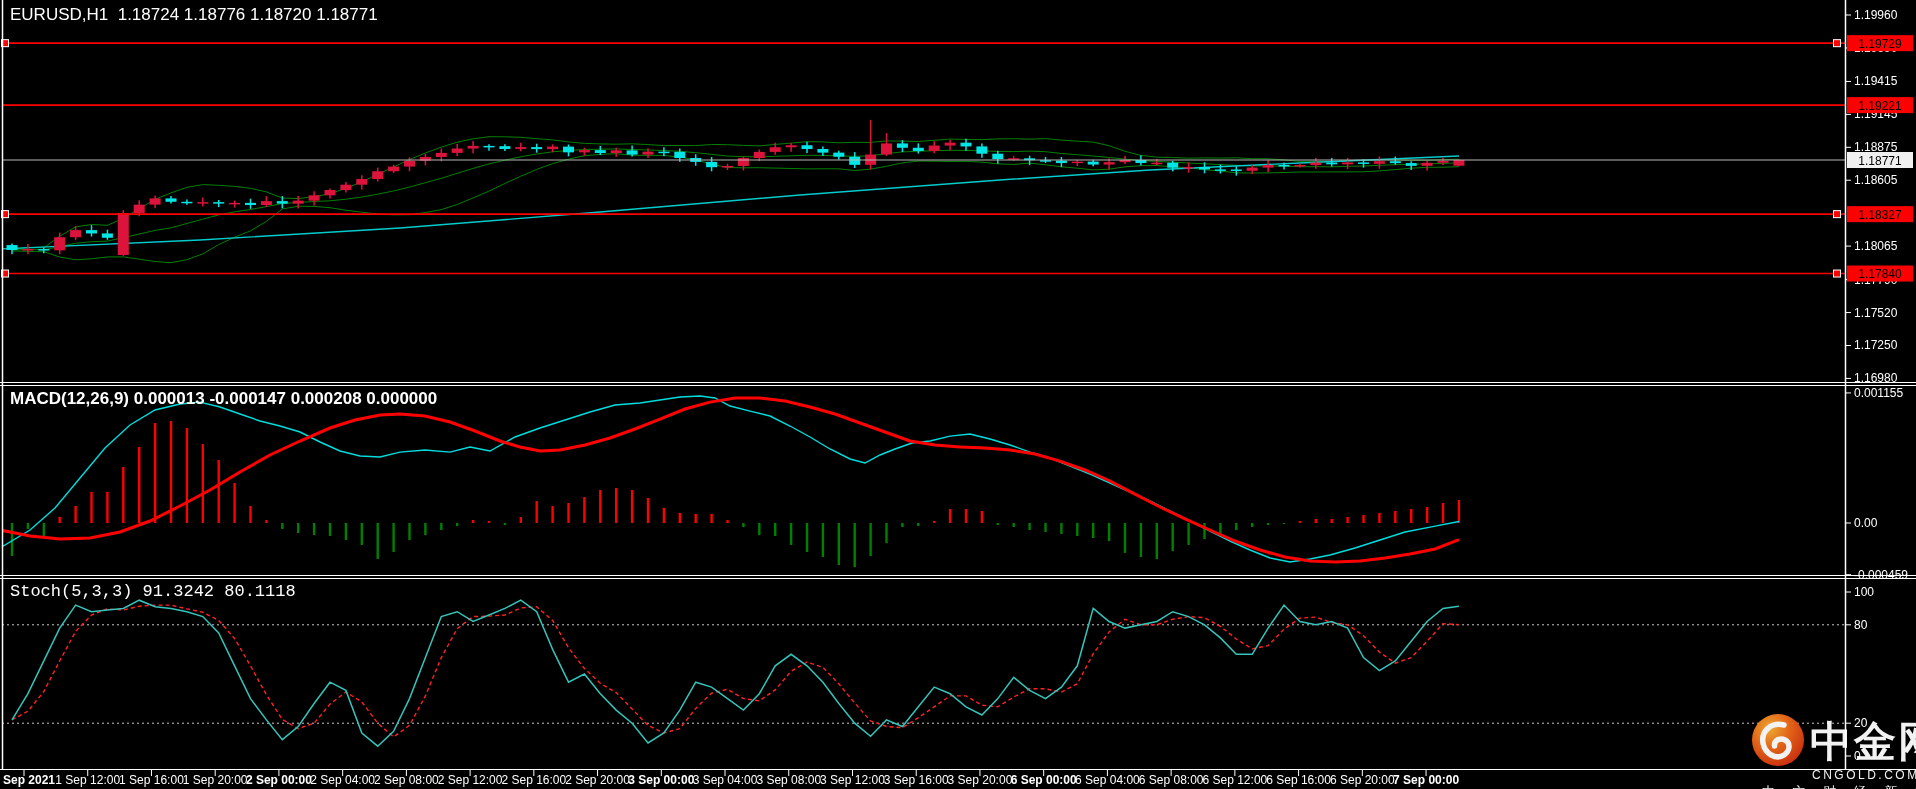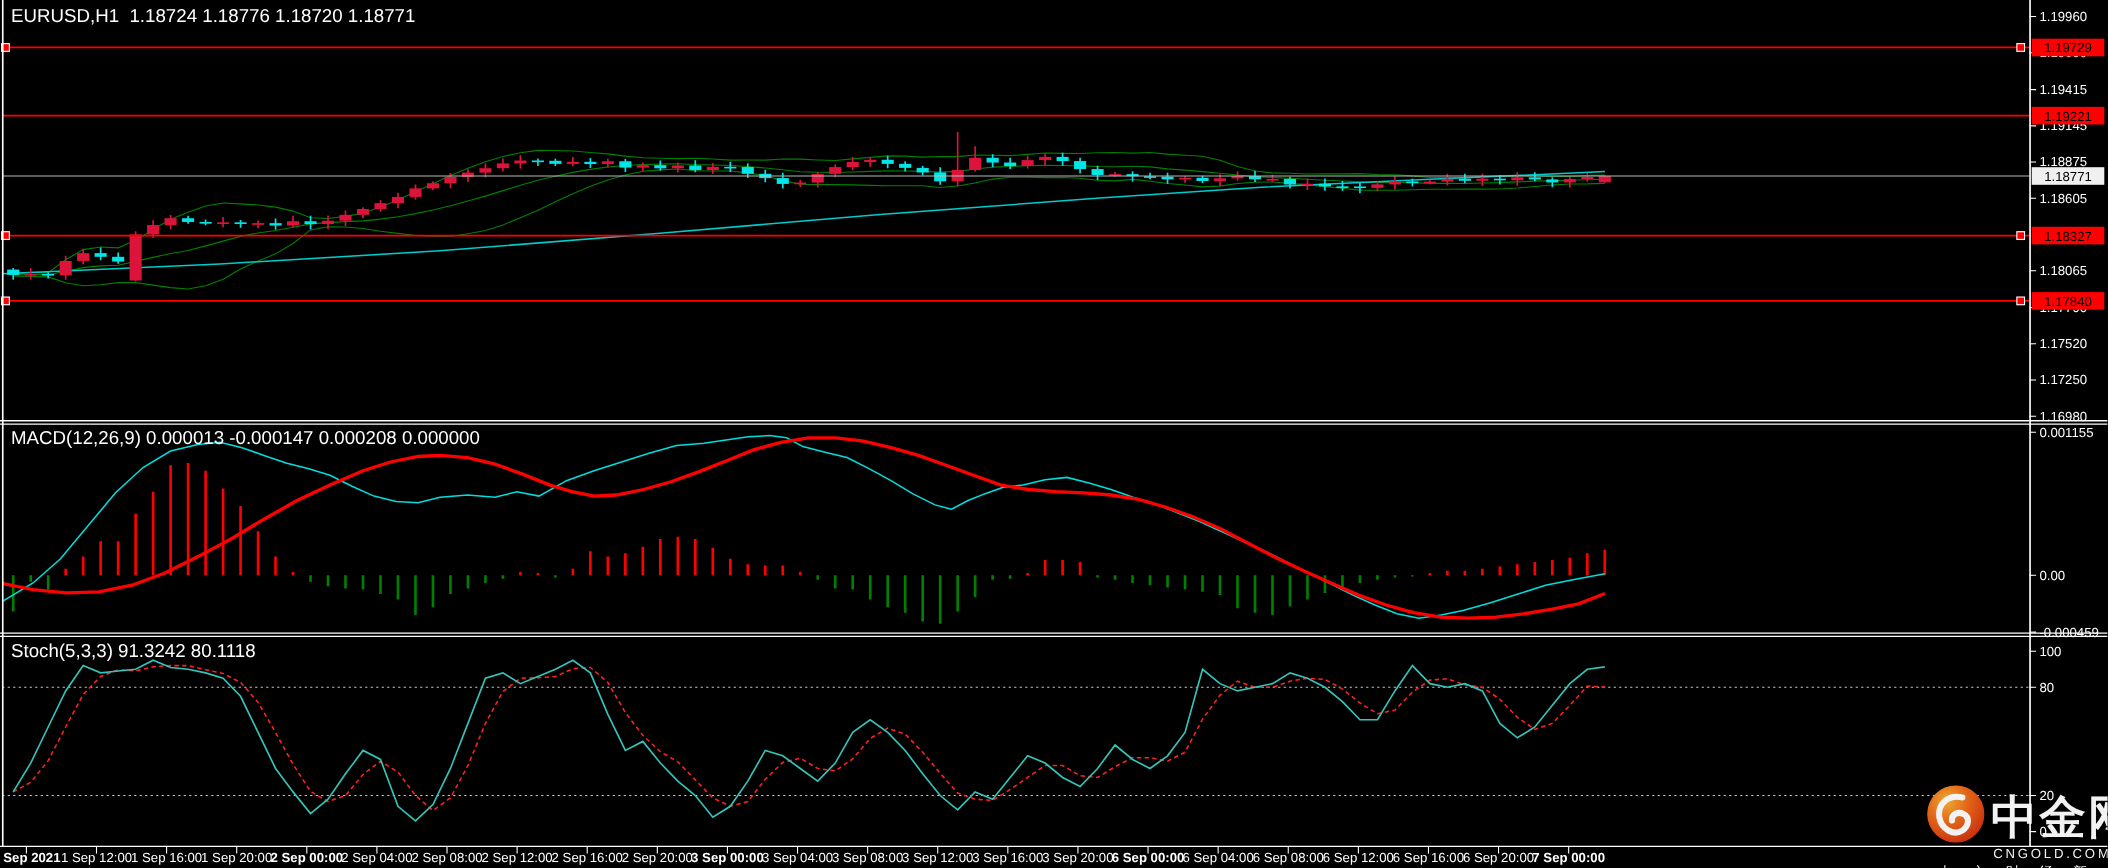--- a/index.html
+++ b/index.html
@@ -1,22 +1,22 @@
 <!DOCTYPE html>
 <html><head>
 <meta charset="utf-8">
 <style>
   html,body{margin:0;padding:0;background:#000;}
   body{width:1916px;height:789px;position:relative;overflow:hidden;
        font-family:"Liberation Sans","DejaVu Sans",sans-serif;}
   #chart-root{position:absolute;left:0;top:0;width:1916px;height:789px;}
   .pane-label{position:absolute;color:#fff;font-size:17px;white-space:pre;z-index:5;}
   #title-line{left:10px;top:5px;}
-  #macd-label{left:10px;top:389px;}
-  #stoch-label{left:10px;top:582px;}
+  #macd-label{left:10px;top:389px;font-weight:bold;}
+  #stoch-label{left:10px;top:582px;font-family:Liberation Mono, monospace;}
   #watermark{position:absolute;left:1750px;top:712px;z-index:8;display:flex;flex-direction:column;
              align-items:flex-start;opacity:.95;color:#fff;pointer-events:none;}
   #wm-row{display:flex;align-items:center;}
   #wm-name{font-size:42px;font-weight:bold;letter-spacing:2px;line-height:46px;margin-left:4px;
            font-family:"Liberation Sans","DejaVu Sans",sans-serif;}
   #wm-domain{font-size:12px;letter-spacing:2.5px;margin:-4px 0 1px 62px;}
   #wm-tagline{font-size:13px;letter-spacing:7px;margin-left:12px;white-space:nowrap;}
 </style>
 </head>
 <body>

